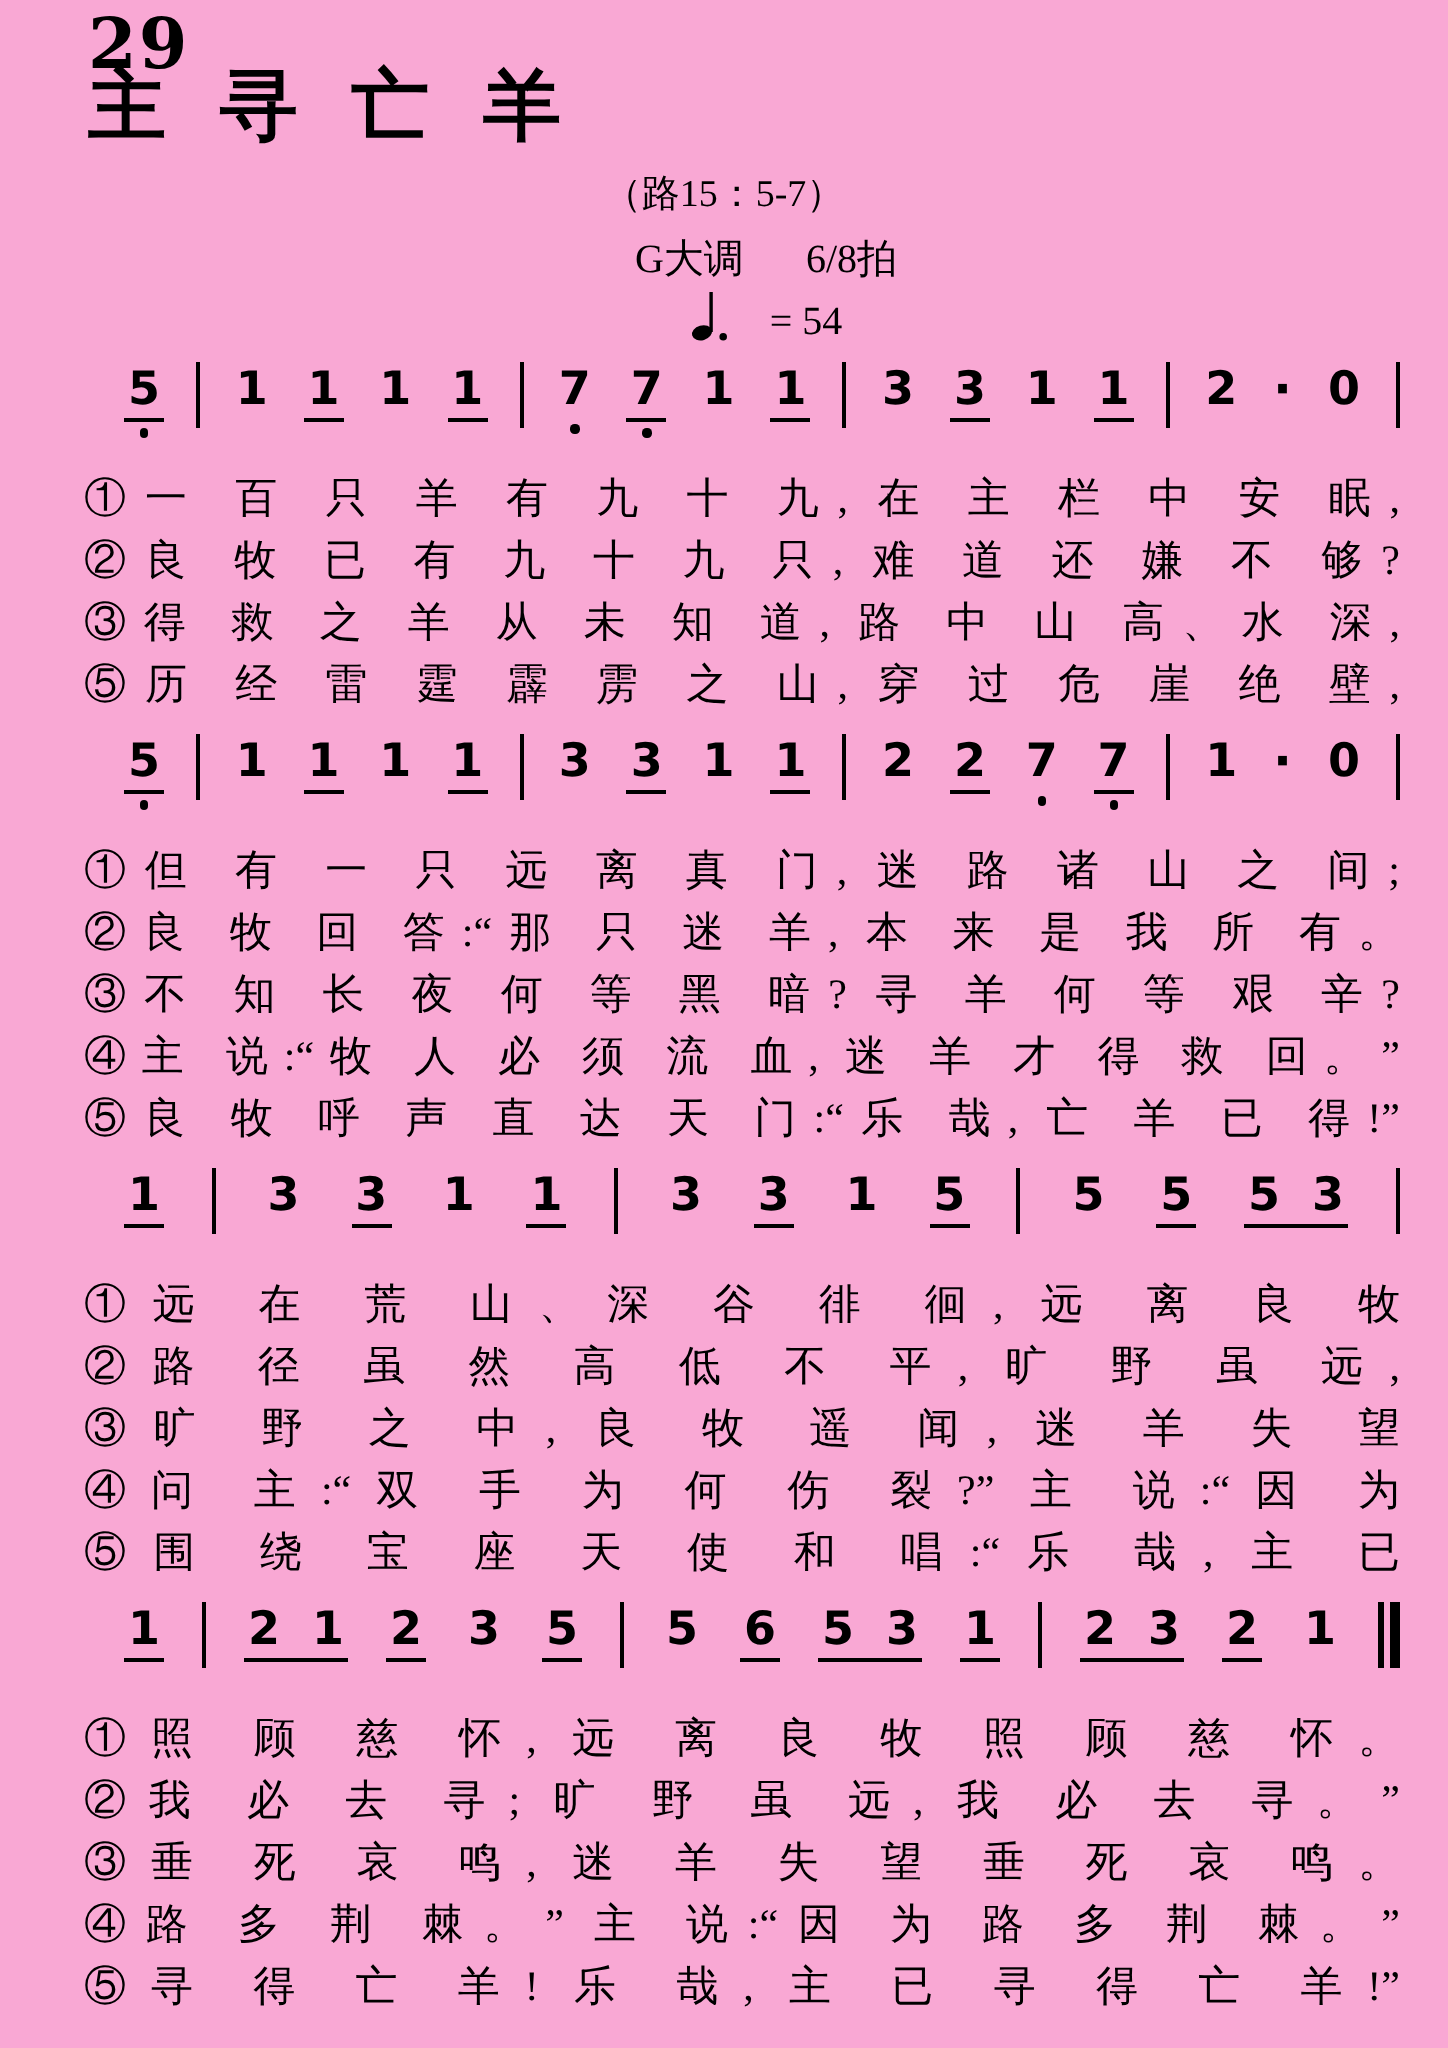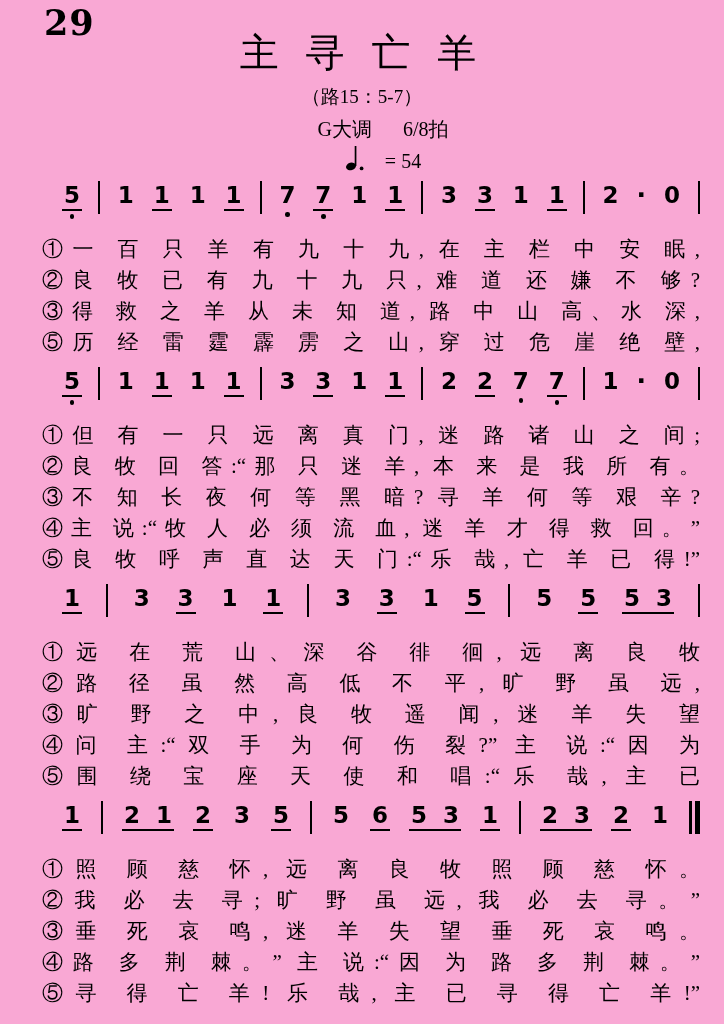--- a/index.html
+++ b/index.html
@@ -1,21 +1,21 @@
 <!DOCTYPE html>
 <html><head>
 <meta charset="utf-8">
 <style>
   html,body{margin:0;padding:0;background:#ffffff;}
   .page{position:relative;width:724px;height:1024px;background:#f9a8d4;color:#000;
         font-family:"Liberation Sans",sans-serif;overflow:hidden;}
   .hymn-number{position:absolute;left:44px;top:2px;font-family:"DejaVu Serif",serif;
         font-weight:bold;font-size:35px;letter-spacing:1px;}
-  .title{margin:26px 0 0 0;text-align:center;font-size:39px;font-weight:normal;
-        letter-spacing:8px;font-family:"Liberation Sans",sans-serif;}
+  .title{margin:26px 0 0 0;text-align:left;font-size:39px;font-weight:bold;
+        letter-spacing:8px;font-family:"Liberation Sans",sans-serif;padding-left:44px;}
   .subtitle{margin-top:4px;text-align:center;font-size:19px;
         font-family:"Liberation Serif",serif;}
   .meta{display:flex;justify-content:space-between;align-items:center;
         margin:6px 30px 0 72px;font-size:20px;font-family:"Liberation Serif",serif;flex-direction:column;}
   .keytime span+span{margin-left:26px;}
   .tempo{display:flex;align-items:flex-end;gap:20px;}
   .tempo svg{display:block;}
   .tempo .tval{font-size:20px;line-height:1.1;}
 
   .system{padding-top:12px;}

